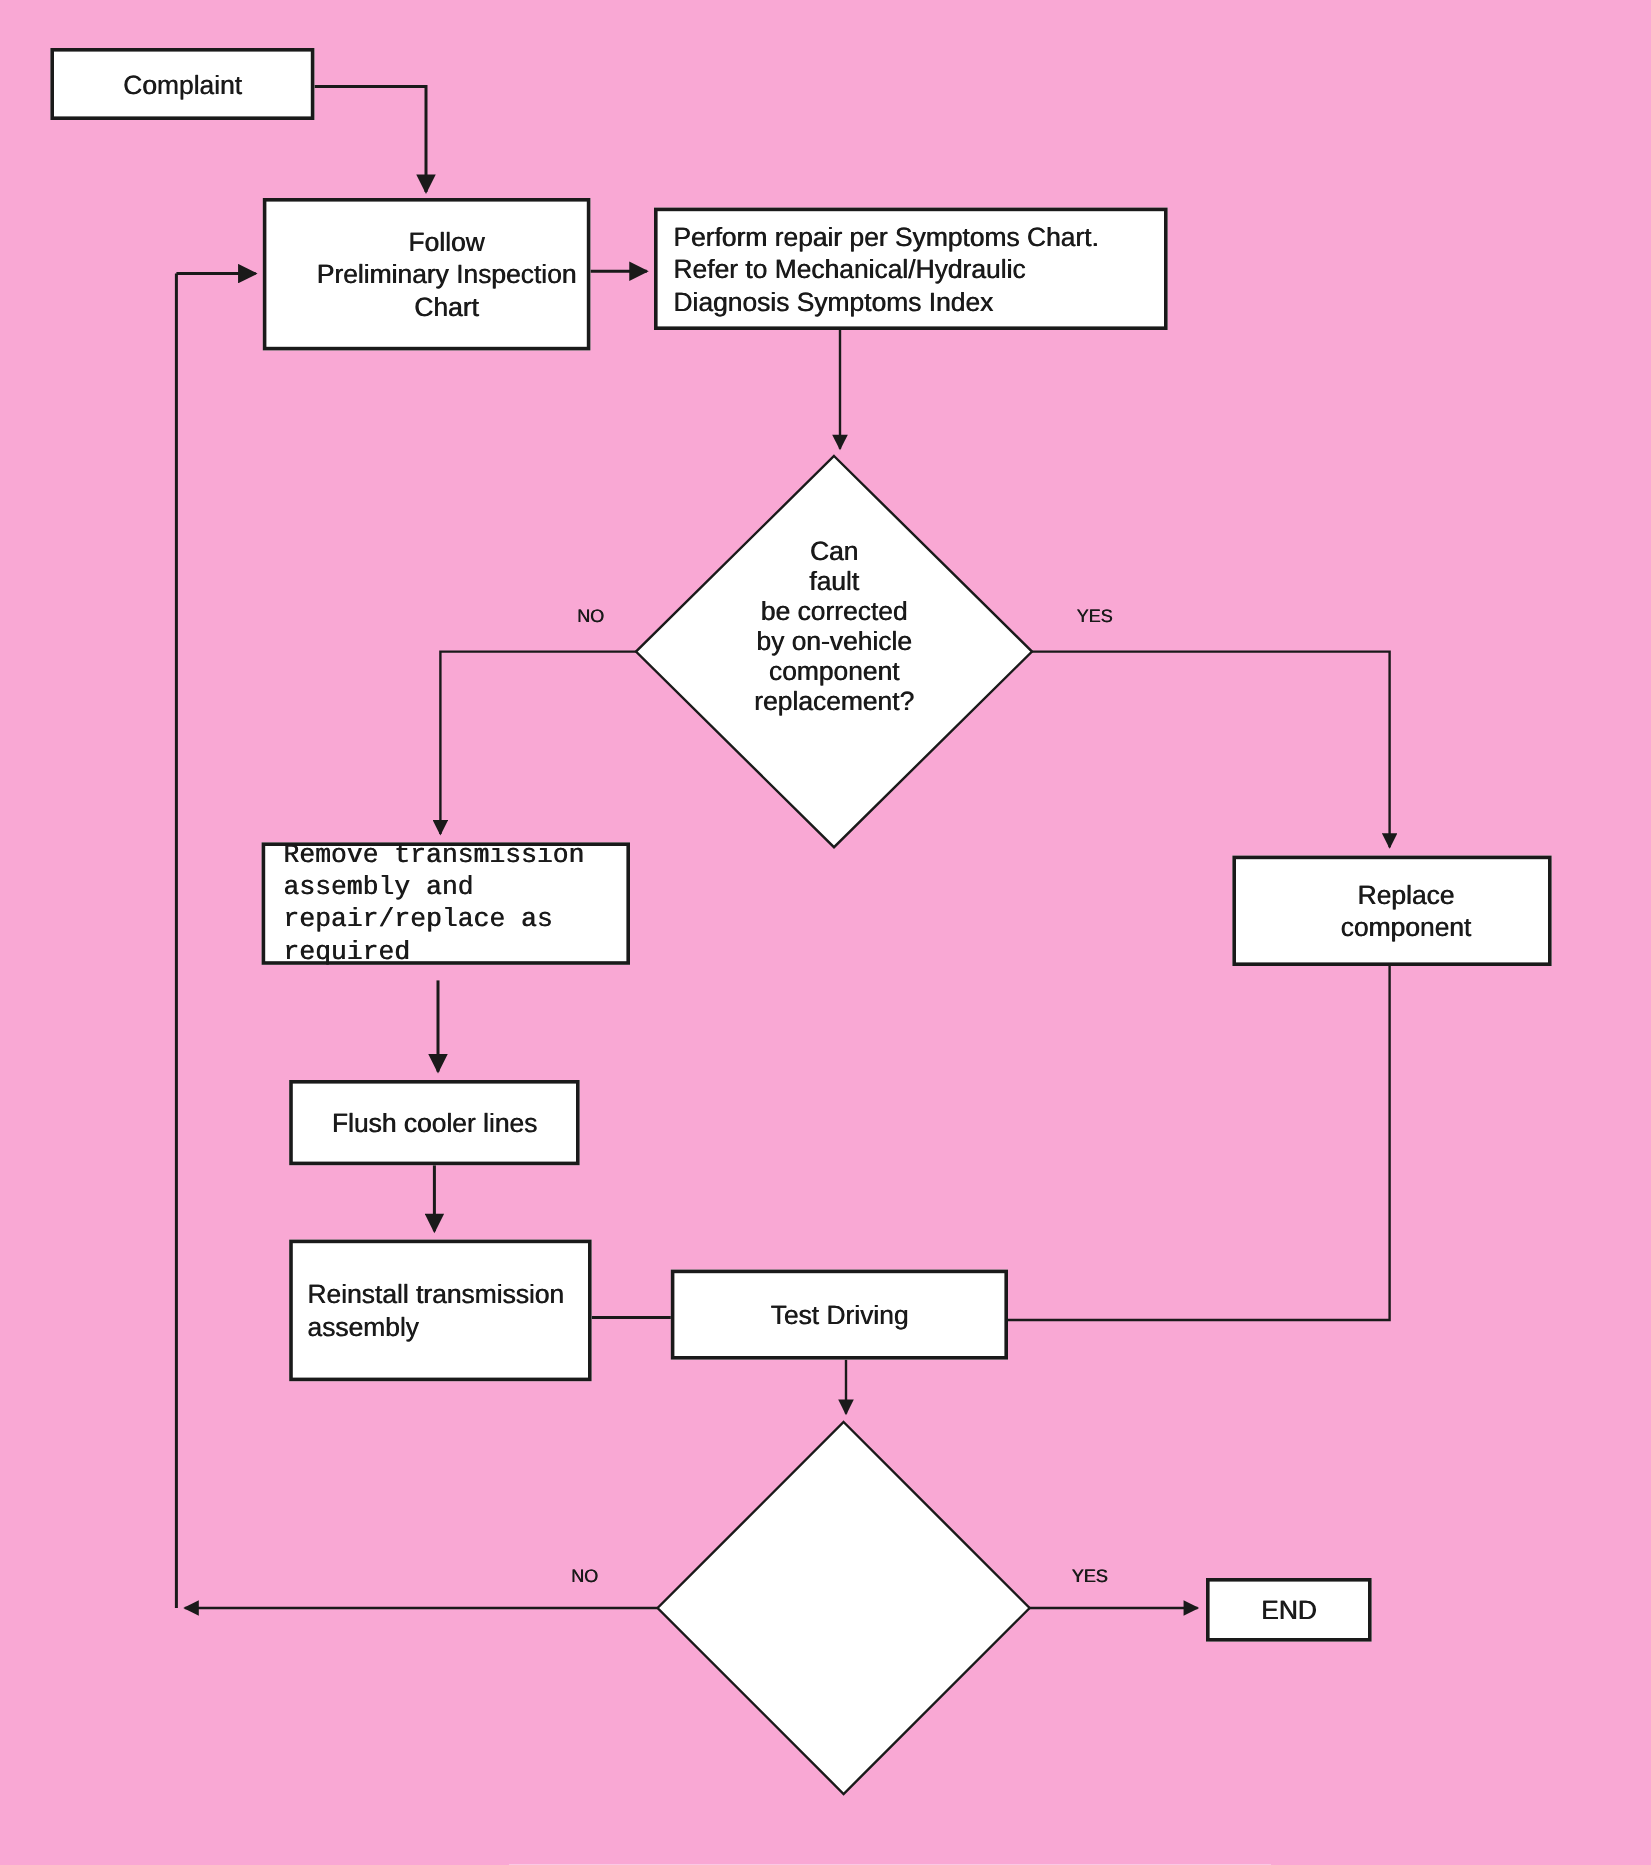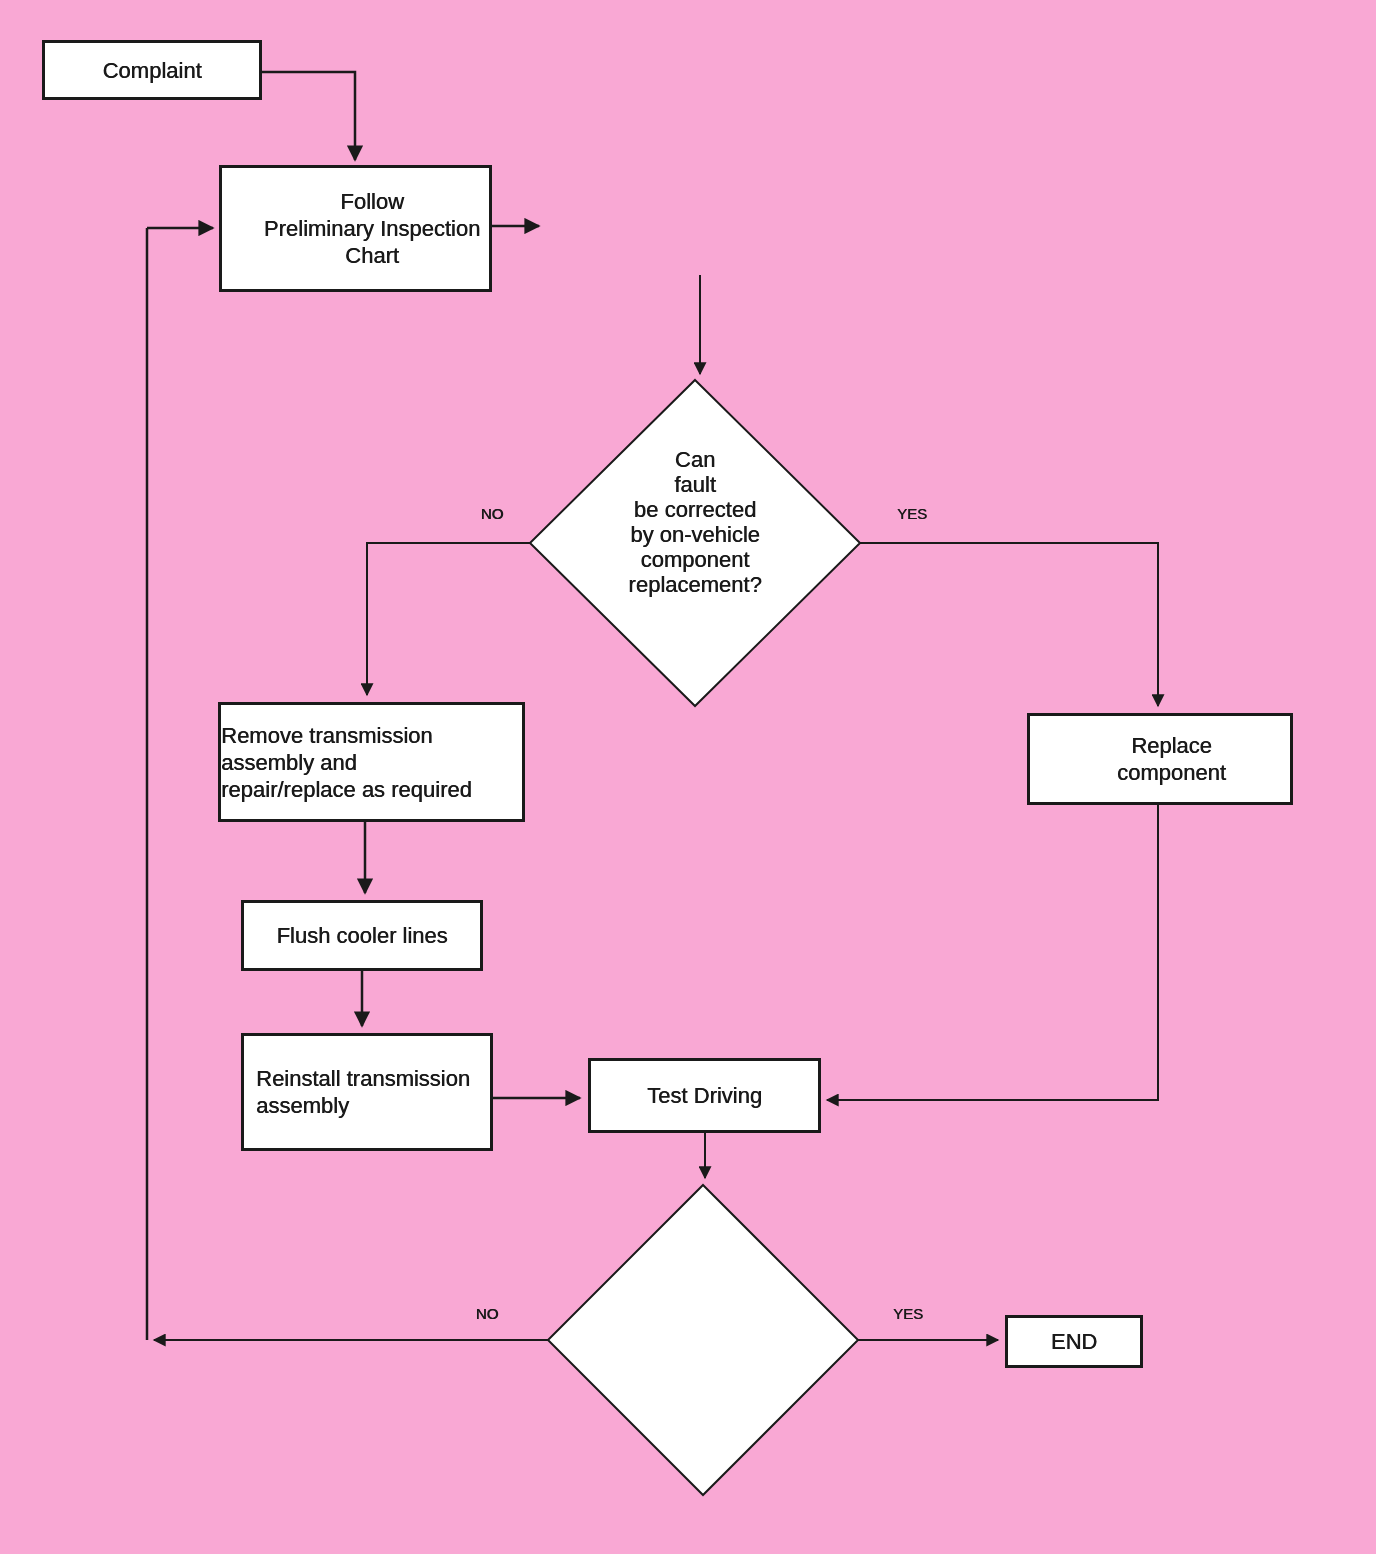--- a/index.html
+++ b/index.html
@@ -86,31 +86,34 @@
     <polygon points="695,380 860,543 695,706 530,543" fill="#ffffff" stroke="#1a1a1a" stroke-width="2"></polygon>
     <polygon points="703,1185 858,1340 703,1495 548,1340" fill="#ffffff" stroke="#1a1a1a" stroke-width="2"></polygon>
   </svg>
 
   <div class="node" style="left:42px; top:40px; width:220px; height:60px;">Complaint</div>
 
   <div class="node" style="left:219px; top:165px; width:273px; height:127px;padding-left:33px;">Follow
 Preliminary Inspection
 Chart</div>
 
+  <div class="node left" style="left:545px; top:173px; width:428px; height:102px; padding-left:13px;">Perform repair per Symptoms Chart.
+Refer to Mechanical/Hydraulic
+Diagnosis Symptoms Index</div>
 
-  <div class="node left" style="left:218px; top:702px; width:307px; height:120px; padding-left:0;">Remove transmission
+  <div class="node left" style="left:218px; top:702px; width:307px; height:102px; padding-left:15px;font-family:Liberation Mono, monospace;">Remove transmission
 assembly and
 repair/replace as required</div>
 
   <div class="node" style="left:241px; top:900px; width:242px; height:71px;">Flush cooler lines</div>
 
   <div class="node left" style="left:241px; top:1033px; width:252px; height:118px; padding-left:12px;">Reinstall transmission
 assembly</div>
 
-  <div class="node" style="left:588px; top:1058px; width:233px; height:75px;">Test Driving</div>
+  <div class="node" style="left:559px; top:1058px; width:281px; height:75px;">Test Driving</div>
 
   <div class="node" style="left:1027px; top:713px; width:266px; height:92px;padding-left:23px;">Replace
 component</div>
 
   <div class="node" style="left:1005px; top:1315px; width:138px; height:53px;text-align:center;">END</div>
 
   <div class="dlabel" style="left:545px; top:447px; width:300px;">Can
 fault
 be corrected
 by on-vehicle

